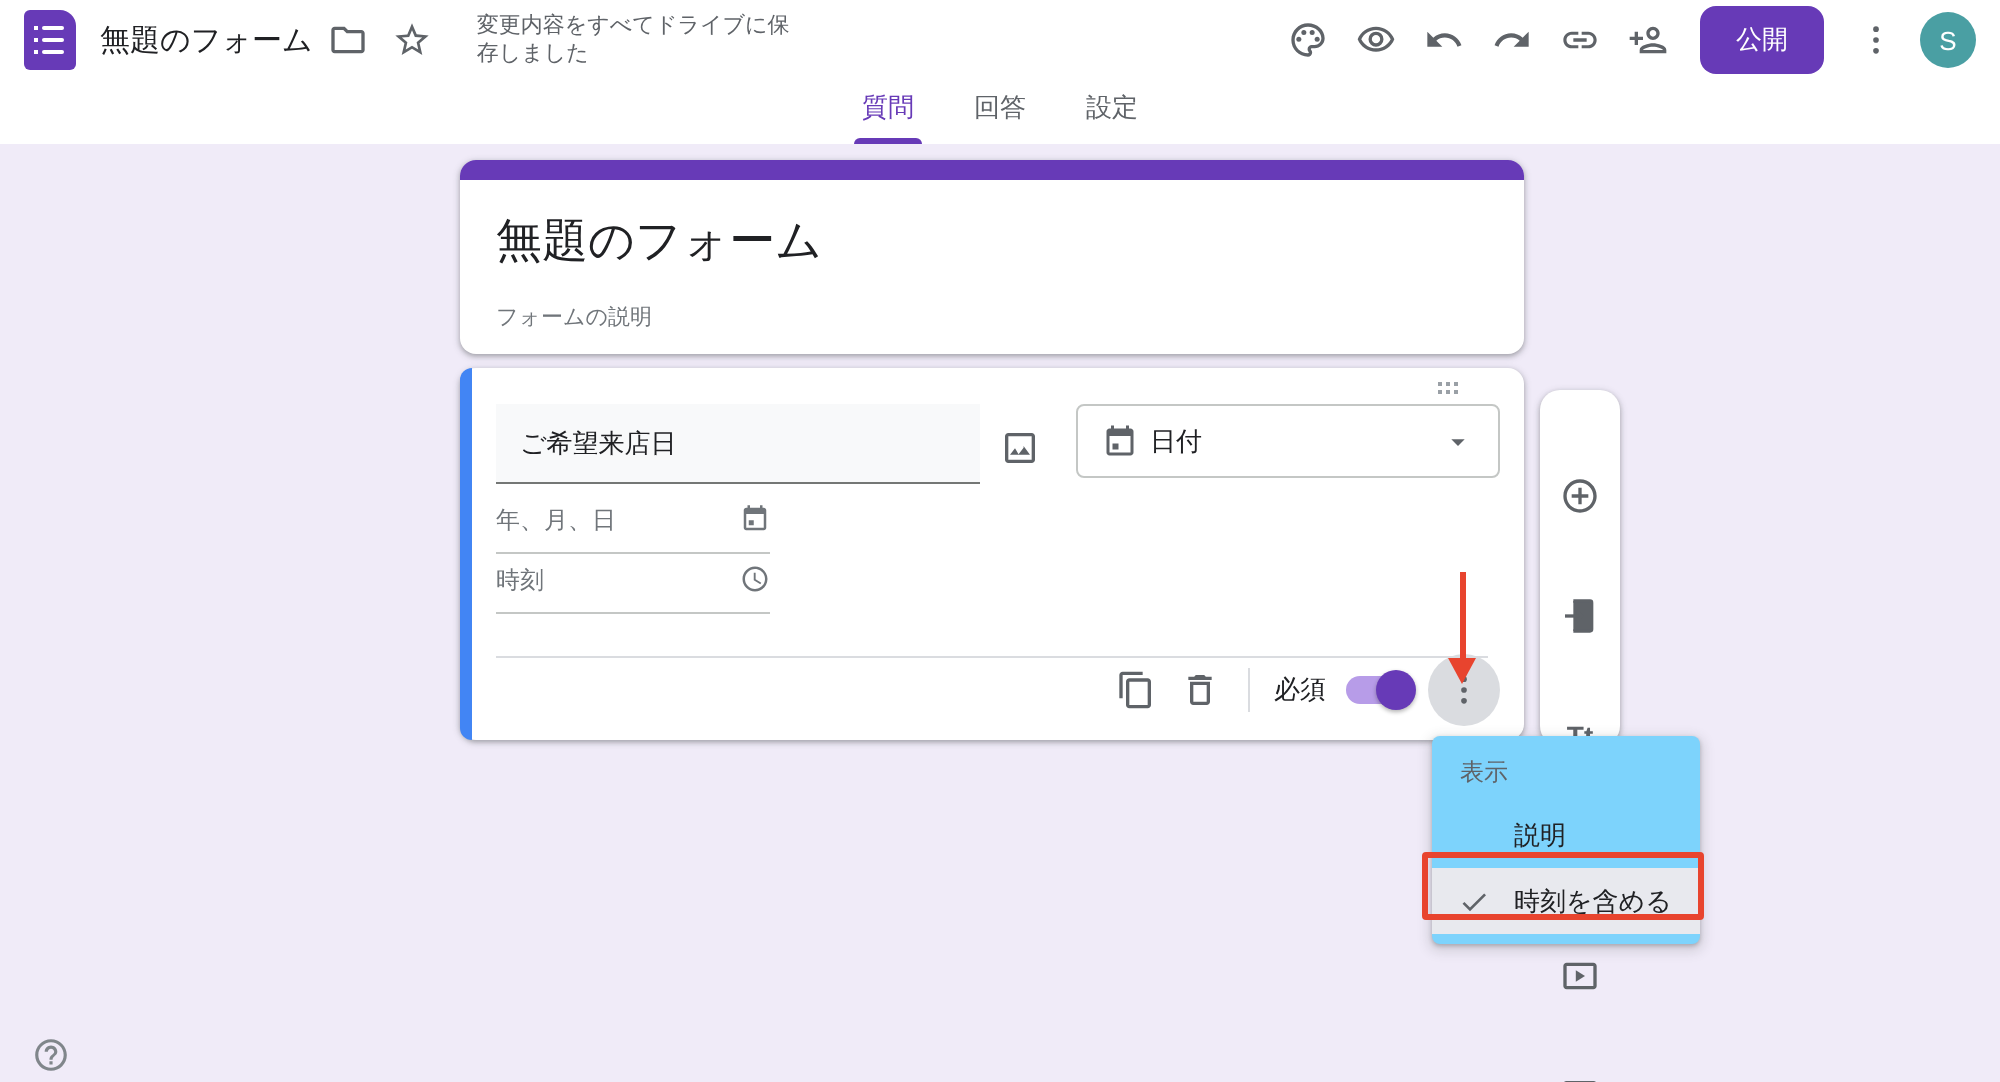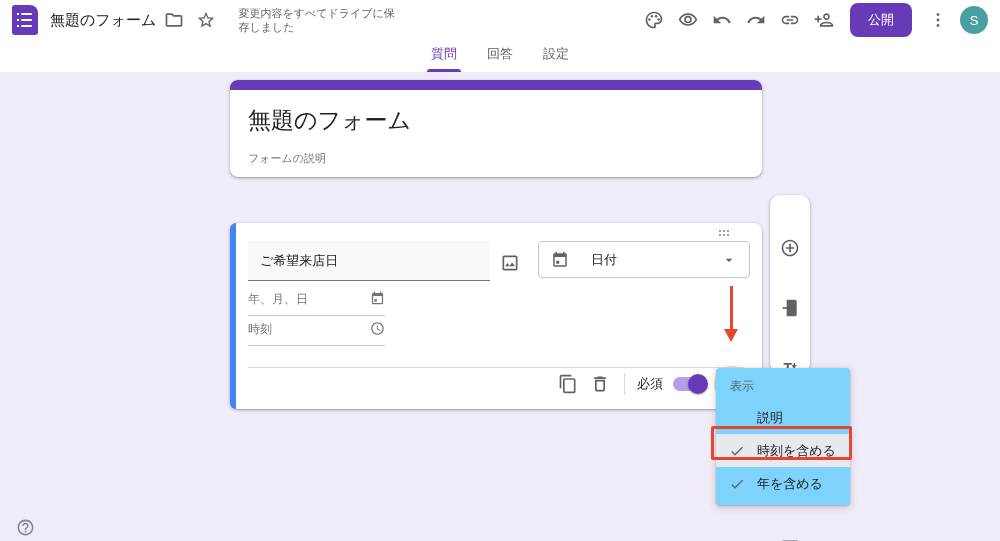--- a/index.html
+++ b/index.html
@@ -28,27 +28,27 @@
   .tab.active { color:#673ab7; }
   .tab.active::after { content:""; position:absolute; left:-2px; right:-2px; bottom:0; height:3px; background:#673ab7; border-radius:3px 3px 0 0; }
 
   
   .card-shadow { box-shadow:0 1px 2px rgba(60,64,67,.3), 0 1px 3px 1px rgba(60,64,67,.15); }
   .title-card { position:absolute; left:230px; top:80px; width:532px; height:97px; border-radius:8px; background:#fff; }
   .title-card .top-bar { height:10px; background:#673ab7; border-radius:8px 8px 0 0; }
   .title-card .form-title { font-size:23px; color:#202124; padding:15px 0 0 18px; }
   .title-card .form-desc { font-size:11px; color:#70757a; padding:15px 0 0 18px; }
 
-  .question-card { position:absolute; left:230px; top:184px; width:532px; height:186px; border-radius:8px; background:#fff;margin-top:39px; }
+  .question-card { position:absolute; left:230px; top:184px; width:532px; height:186px; border-radius:8px; background:#fff; }
   .question-card .active-edge { position:absolute; left:0; top:0; bottom:0; width:6px; background:#4285f4; border-radius:8px 0 0 8px; }
   .drag-handle { position:absolute; left:489px; top:7px; display:grid; grid-template-columns:repeat(3,2px); grid-template-rows:repeat(2,2px); gap:2px; cursor:grab; }
   .drag-handle i { background:#9aa0a6; width:2px; height:2px; }
   .q-input { position:absolute; left:18px; top:18px; width:242px; height:40px; background:#f8f9fa; border-bottom:1px solid #747775; font-size:13px; color:#202124; display:flex; align-items:center; padding:0 12px; cursor:text; }
   .img-btn { position:absolute; left:264px; top:24px; }
-  .type-select { position:absolute; left:308px; top:18px; width:212px; height:37px; border:1px solid #c4c7c5; border-radius:4px; display:flex; align-items:center; padding:0 12px; gap:22px; cursor:pointer; background:#fff; }
+  .type-select { position:absolute; left:308px; top:18px; width:212px; height:37px; border:1px solid #c4c7c5; border-radius:4px; display:flex; align-items:center; padding:0 12px; gap:6px; cursor:pointer; background:#fff; }
   .type-select svg.cal { width:18px; height:18px; fill:#5f6368; }
   .type-select .label { font-size:13px; color:#202124; flex:1; }
   .type-select svg.caret { width:16px; height:16px; fill:#5f6368; }
   .preview-field { position:absolute; left:18px; width:137px; height:25px; border-bottom:1px solid #c4c7c5; display:flex; align-items:flex-start; justify-content:space-between; }
   .preview-field .ph { font-size:12px; color:#70757a; }
   .preview-field svg { width:15px; height:15px; fill:#70757a; }
   .q-divider { position:absolute; left:18px; width:496px; top:144px; height:1px; background:#dadce0; }
   .q-actions { position:absolute; left:0; right:0; bottom:4px; height:42px; display:flex; align-items:center; justify-content:flex-end; padding-right:12px; }
   .q-actions .sep { width:1px; height:22px; background:#dadce0; margin:0 8px; }
   .required-label { font-size:13px; color:#202124; margin:0 10px 0 4px; }
@@ -318,28 +318,20 @@
       <span class="menu-label">説明</span>
     </div>
     <div class="menu-item highlighted">
       <span class="check-slot">
         <svg viewBox="0 0 24 24">
             <path d="M9 16.2L4.8 12l-1.4 1.4L9 19 21 7l-1.4-1.4z"></path>
           </svg>
       </span>
       <span class="menu-label">時刻を含める</span>
     </div>
-    <div class="menu-item">
-      <span class="check-slot">
-        <svg viewBox="0 0 24 24">
-            <path d="M9 16.2L4.8 12l-1.4 1.4L9 19 21 7l-1.4-1.4z"></path>
-          </svg>
-      </span>
-      <span class="menu-label">年を含める</span>
-    </div>
   </div>
 
   <div class="red-arrow-shaft"></div>
   <div class="red-arrow-head"></div>
   <div class="red-box"></div>
 
   <button class="icon-btn help-btn">
     <svg viewBox="0 0 24 24">
         <path d="M11 18h2v-2h-2v2zm1-16C6.48 2 2 6.48 2 12s4.48 10 10 10 10-4.48 10-10S17.52 2 12 2zm0 18c-4.41 0-8-3.59-8-8s3.59-8 8-8 8 3.59 8 8-3.59 8-8 8zm0-14c-2.21 0-4 1.79-4 4h2c0-1.1.9-2 2-2s2 .9 2 2c0 2-3 1.75-3 5h2c0-2.25 3-2.5 3-5 0-2.21-1.79-4-4-4z"></path>
       </svg>

